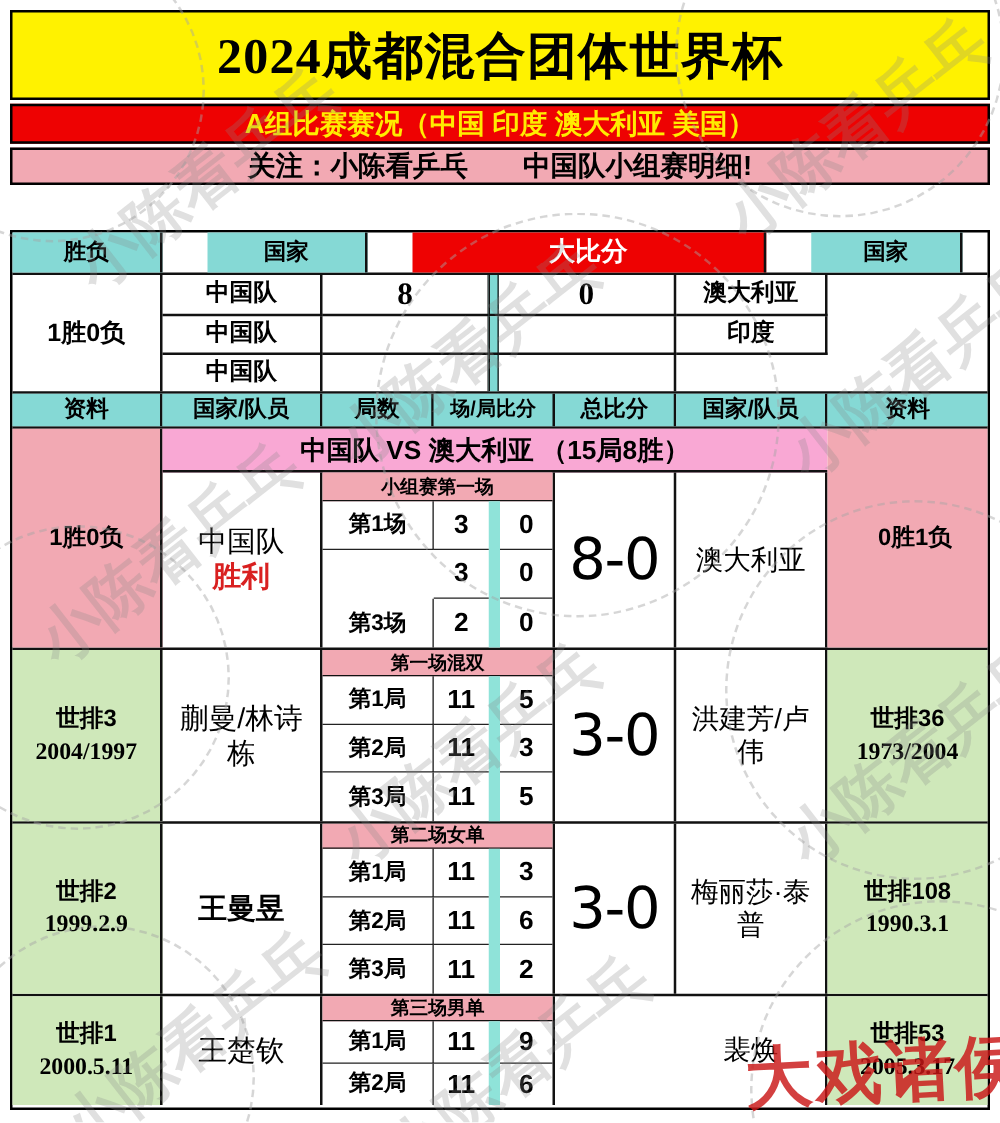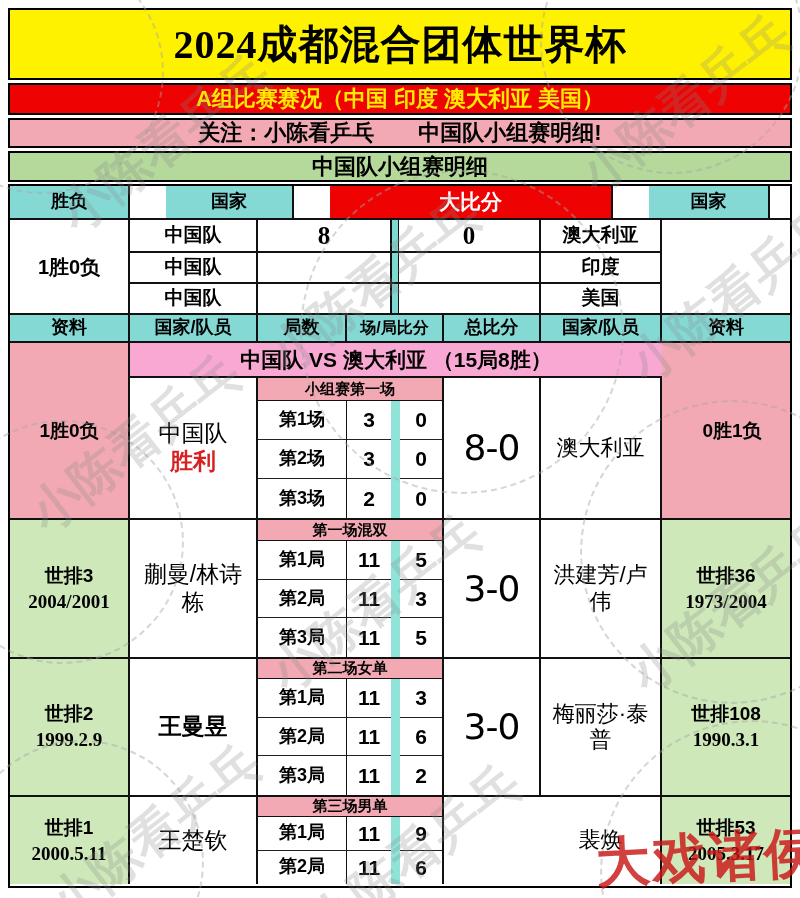--- a/index.html
+++ b/index.html
@@ -44,21 +44,21 @@
   .sec1{height:177px;grid-template-rows:35px 140px;border-bottom:2px solid #111;}
   .sec2{height:139px;grid-template-rows:137px;border-bottom:2px solid #111;}
   .sec3{height:138px;grid-template-rows:136px;border-bottom:2px solid #111;}
   .sec4{height:89px;grid-template-rows:87px;}
   .vsbar{grid-column:2/6;grid-row:1;display:flex;align-items:center;justify-content:center;
          font-weight:bold;font-size:21px;border-bottom:2px solid #111;box-sizing:border-box;}
   .side{font-weight:bold;font-size:19px;line-height:1.35;padding:0 4px;}
   .homecell{font-size:23px;padding:0 8px;}
   .homecell .note{color:#d92020;font-weight:bold;}
   .awaycell{font-size:22px;padding:0 10px;}
-  .totalcell{font-family:"DejaVu Sans",sans-serif;font-weight:400;font-size:36px;letter-spacing:-1px;}
+  .totalcell{font-family:"DejaVu Sans",sans-serif;font-weight:400;font-size:46px;letter-spacing:-1px;}
   
   .sub{display:grid;grid-template-columns:89px 44px 9px 42px;box-sizing:border-box;height:100%;width:100%;}
   .sub-s1{grid-template-rows:23px 39px 39px 39px;border-radius:18px;}
   .sub-s2{grid-template-rows:21px 1fr 1fr 1fr;}
   .sub-s3{grid-template-rows:20px 1fr 1fr 1fr;}
   .sub-s4{grid-template-rows:20px 1fr 1fr;}
   .subhead{grid-column:1/5;background:#f2a9b3;display:flex;align-items:center;justify-content:center;
            font-weight:bold;font-size:15px;border-bottom:1px solid #111;box-sizing:border-box;}
   .sdiv{grid-column:3;background:#8fe3d9;}
   .glabel{font-weight:bold;font-size:18px;border-right:1px solid #111;}
@@ -99,23 +99,20 @@
 
   <div class="bar bar-title">
     <span>2024成都混合团体世界杯</span>
   </div>
   <div class="bar bar-group">
     <span>A组比赛赛况（中国 印度 澳大利亚 美国）</span>
   </div>
   <div class="bar bar-follow">
     <span>关注：小陈看乒乓　　中国队小组赛明细!</span>
   </div>
-  <div class="bar bar-detail">
-    <span>中国队小组赛明细</span>
-  </div>
 
   <div class="tbl">
 
     <div class="band band-h1">
       <div class="cell cyan th br">胜负</div>
       <div class="cell cyan th br">国家</div>
       <div class="cell redcell th br" style="font-size:21px;">大比分</div>
       <div class="cell cyan th br">国家</div>
       <div class="cell cyan th">胜负</div>
     </div>
@@ -132,21 +129,20 @@
       <div class="cell br bb2 name" style="grid-column:2;grid-row:2;">中国队</div>
       <div class="cell bb2 score num" style="grid-column:3;grid-row:2;border-right:1px solid #111;"></div>
       <div class="mdiv bb2" style="grid-column:4;grid-row:2;"></div>
       <div class="cell br bb2 score num" style="grid-column:5;grid-row:2;"></div>
       <div class="cell br bb2 name" style="grid-column:6;grid-row:2;">印度</div>
 
       <div class="cell br name" style="grid-column:2;grid-row:3;">中国队</div>
       <div class="cell score num" style="grid-column:3;grid-row:3;border-right:1px solid #111;"></div>
       <div class="mdiv" style="grid-column:4;grid-row:3;"></div>
       <div class="cell br score num" style="grid-column:5;grid-row:3;"></div>
-      <div class="cell br name" style="grid-column:6;grid-row:3;">美国</div>
 
       <div class="cell rec" style="grid-column:7;grid-row:1/4;"></div>
     </div>
 
     <div class="band band-h2">
       <div class="cell cyan th br">资料</div>
       <div class="cell cyan th br">国家/队员</div>
       <div class="cell cyan th br">局数</div>
       <div class="cell cyan th br" style="font-size:16px;">场/局比分</div>
       <div class="cell cyan th br">总比分</div>
@@ -164,40 +160,39 @@
         <span>中国队</span>
         <span class="note">胜利</span>
       </div>
       <div class="br" style="grid-column:3;grid-row:2;box-sizing:border-box;">
         <div class="sub sub-s1">
           <div class="subhead">小组赛第一场</div>
           <div class="sdiv" style="grid-row:2/5;"></div>
           <div class="cell glabel bb1" style="grid-column:1;grid-row:2;">第1场</div>
           <div class="cell gnum bb1" style="grid-column:2;grid-row:2;">3</div>
           <div class="cell gnum bb1" style="grid-column:4;grid-row:2;">0</div>
-          <div class="cell glabel bb1" style="grid-column:1;grid-row:3;">第2场</div>
           <div class="cell gnum bb1" style="grid-column:2;grid-row:3;">3</div>
           <div class="cell gnum bb1" style="grid-column:4;grid-row:3;">0</div>
           <div class="cell glabel" style="grid-column:1;grid-row:4;">第3场</div>
           <div class="cell gnum" style="grid-column:2;grid-row:4;">2</div>
           <div class="cell gnum" style="grid-column:4;grid-row:4;">0</div>
         </div>
       </div>
       <div class="cell br totalcell" style="grid-column:4;grid-row:2;">8-0</div>
       <div class="cell br awaycell" style="grid-column:5;grid-row:2;">澳大利亚</div>
       <div class="cell pink side" style="grid-column:6;grid-row:1/3;padding-left:16px;">
         <span>0胜1负</span>
         <span class="num"></span>
       </div>
     </div>
 
     <div class="band sec sec2">
       <div class="cell green br side" style="grid-column:1;">
         <span>世排3</span>
-        <span class="num">2004/2001</span>
+        <span class="num">2004/1997</span>
       </div>
       <div class="cell br homecell" style="grid-column:2;">
         <span>蒯曼/林诗栋</span>
         <span class="note"></span>
       </div>
       <div class="br" style="grid-column:3;box-sizing:border-box;">
         <div class="sub sub-s2">
           <div class="subhead">第一场混双</div>
           <div class="sdiv" style="grid-row:2/5;"></div>
           <div class="cell glabel bb1" style="grid-column:1;grid-row:2;">第1局</div>

